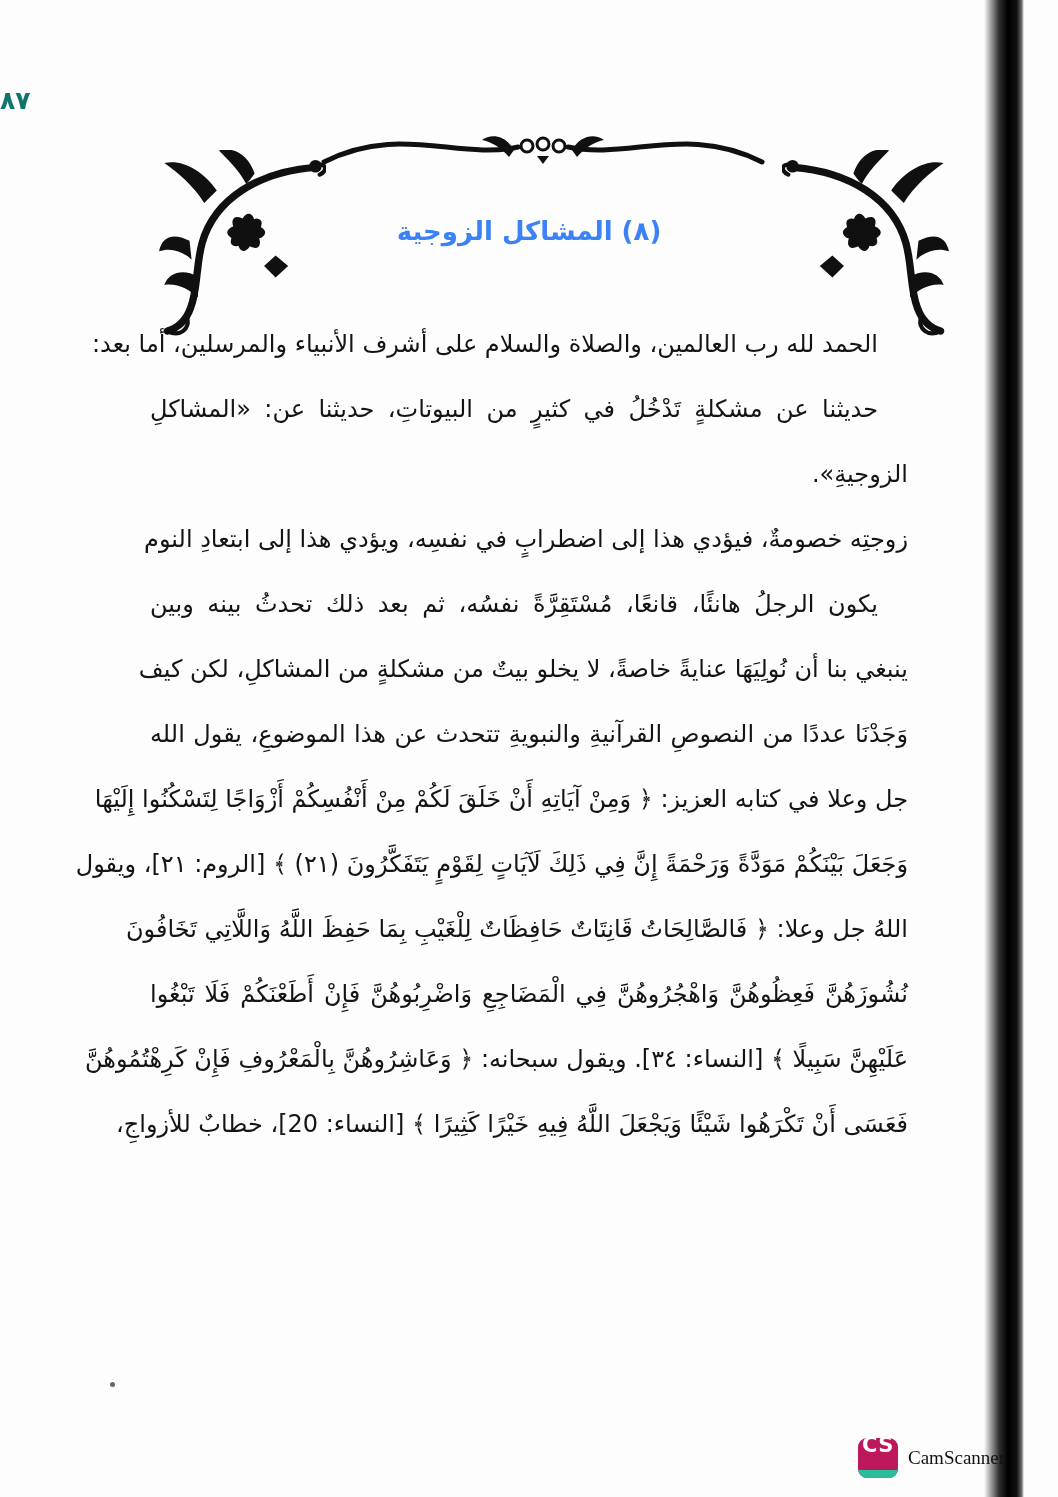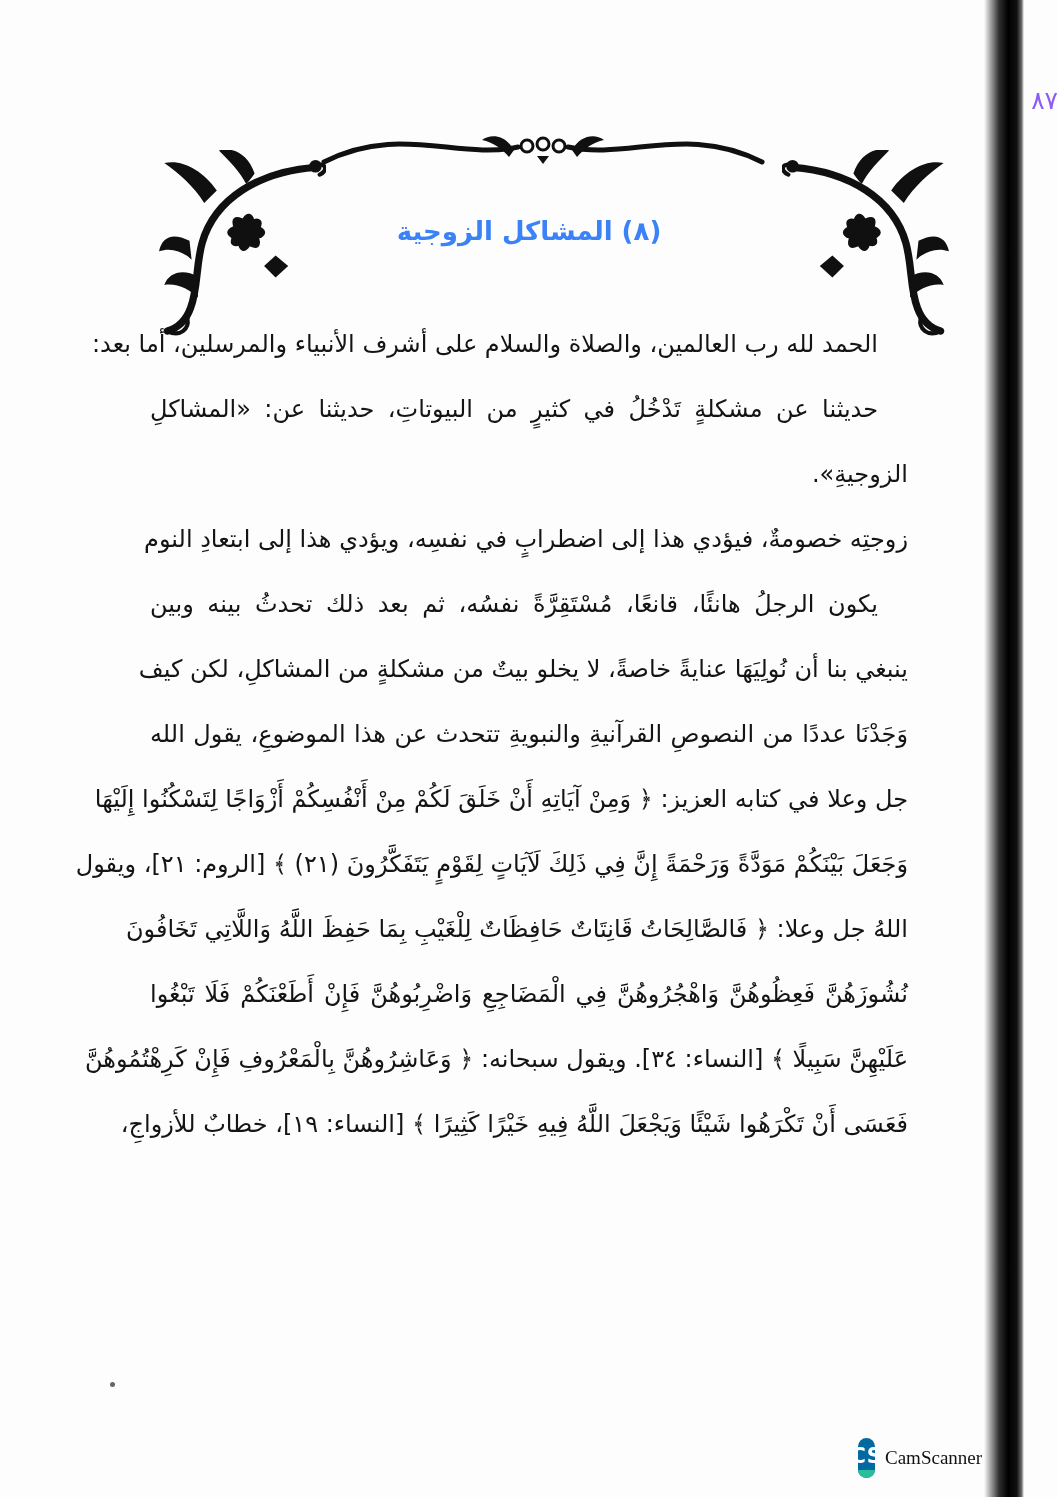--- a/index.html
+++ b/index.html
@@ -8,21 +8,21 @@
     width:1058px;height:1497px;
     margin:0 auto;
     background:#fdfdfd;
     overflow:hidden;
     font-family:"DejaVu Sans",sans-serif;
     color:#171717;
   }
   
   .page-number{
     position:absolute;top:86px;left:0;width:100%;
-    text-align:right;font-size:25px;font-weight:normal;color:#8b5cf6;
+    text-align:left;font-size:25px;font-weight:bold;color:#0f766e;
   }
   
   .divider{position:absolute;left:318px;top:116px;width:450px;height:56px;}
   
   .corner{position:absolute;top:150px;width:168px;height:190px;}
   .corner.left{left:158px;}
   .corner.right{left:782px;transform:scaleX(-1);}
   
   .title{
     position:absolute;top:216px;left:0;width:100%;
@@ -58,23 +58,23 @@
   .speck{
     position:absolute;left:110px;top:1382px;width:5px;height:5px;
     background:#4a4a4a;border-radius:50%;opacity:.85;
   }
   
   .watermark{
     position:absolute;left:858px;top:1438px;
     display:flex;align-items:center;gap:10px;
   }
   .cs-badge{
-    position:relative;width:17px;height:40px;border-radius:9px;
-    background:#0369a1;overflow:hidden;
-    display:flex;align-items:center;justify-content:center;
+    position:relative;width:40px;height:40px;border-radius:9px;
+    background:#be185d;overflow:hidden;
+    display:flex;align-items:flex-start;justify-content:center;
   }
   .cs-badge .initials{
     color:#ffffff;font-weight:bold;font-size:21px;
     font-family:"DejaVu Sans",sans-serif;
     margin-top:-5px;letter-spacing:0.5px;
   }
   .cs-strip{
     position:absolute;bottom:0;left:0;width:100%;height:8px;
     background:#2abd9c;
   }
@@ -150,21 +150,21 @@
     <div class="line full">زوجتِه خصومةٌ، فيؤدي هذا إلى اضطرابٍ في نفسِه، ويؤدي هذا إلى ابتعادِ النوم</div>
     <div class="line first full">يكون الرجلُ هانئًا، قانعًا، مُسْتَقِرَّةً نفسُه، ثم بعد ذلك تحدثُ بينه وبين</div>
     <div class="line full">ينبغي بنا أن نُولِيَهَا عنايةً خاصةً، لا يخلو بيتٌ من مشكلةٍ من المشاكلِ، لكن كيف</div>
 
     <div class="line full">وَجَدْنَا عددًا من النصوصِ القرآنيةِ والنبويةِ تتحدث عن هذا الموضوعِ، يقول الله</div>
     <div class="line full">جل وعلا في كتابه العزيز: ﴿ وَمِنْ آيَاتِهِ أَنْ خَلَقَ لَكُمْ مِنْ أَنْفُسِكُمْ أَزْوَاجًا لِتَسْكُنُوا إِلَيْهَا</div>
     <div class="line full">وَجَعَلَ بَيْنَكُمْ مَوَدَّةً وَرَحْمَةً إِنَّ فِي ذَلِكَ لَآيَاتٍ لِقَوْمٍ يَتَفَكَّرُونَ (٢١) ﴾ [الروم: ٢١]، ويقول</div>
     <div class="line full">اللهُ جل وعلا: ﴿ فَالصَّالِحَاتُ قَانِتَاتٌ حَافِظَاتٌ لِلْغَيْبِ بِمَا حَفِظَ اللَّهُ وَاللَّاتِي تَخَافُونَ</div>
     <div class="line full">نُشُوزَهُنَّ فَعِظُوهُنَّ وَاهْجُرُوهُنَّ فِي الْمَضَاجِعِ وَاضْرِبُوهُنَّ فَإِنْ أَطَعْنَكُمْ فَلَا تَبْغُوا</div>
     <div class="line full">عَلَيْهِنَّ سَبِيلًا ﴾ [النساء: ٣٤]. ويقول سبحانه: ﴿ وَعَاشِرُوهُنَّ بِالْمَعْرُوفِ فَإِنْ كَرِهْتُمُوهُنَّ</div>
-    <div class="line full">فَعَسَى أَنْ تَكْرَهُوا شَيْئًا وَيَجْعَلَ اللَّهُ فِيهِ خَيْرًا كَثِيرًا ﴾ [النساء: ١٩]، خطابٌ للأزواجِ،</div>
+    <div class="line full">فَعَسَى أَنْ تَكْرَهُوا شَيْئًا وَيَجْعَلَ اللَّهُ فِيهِ خَيْرًا كَثِيرًا ﴾ [النساء: 20]، خطابٌ للأزواجِ،</div>
   </div>
 
   <div class="scan-band"></div>
   <div class="speck"></div>
 
   <div class="watermark">
     <div class="cs-badge">
       <span class="initials">CS</span>
       <div class="cs-strip"></div>
     </div>

